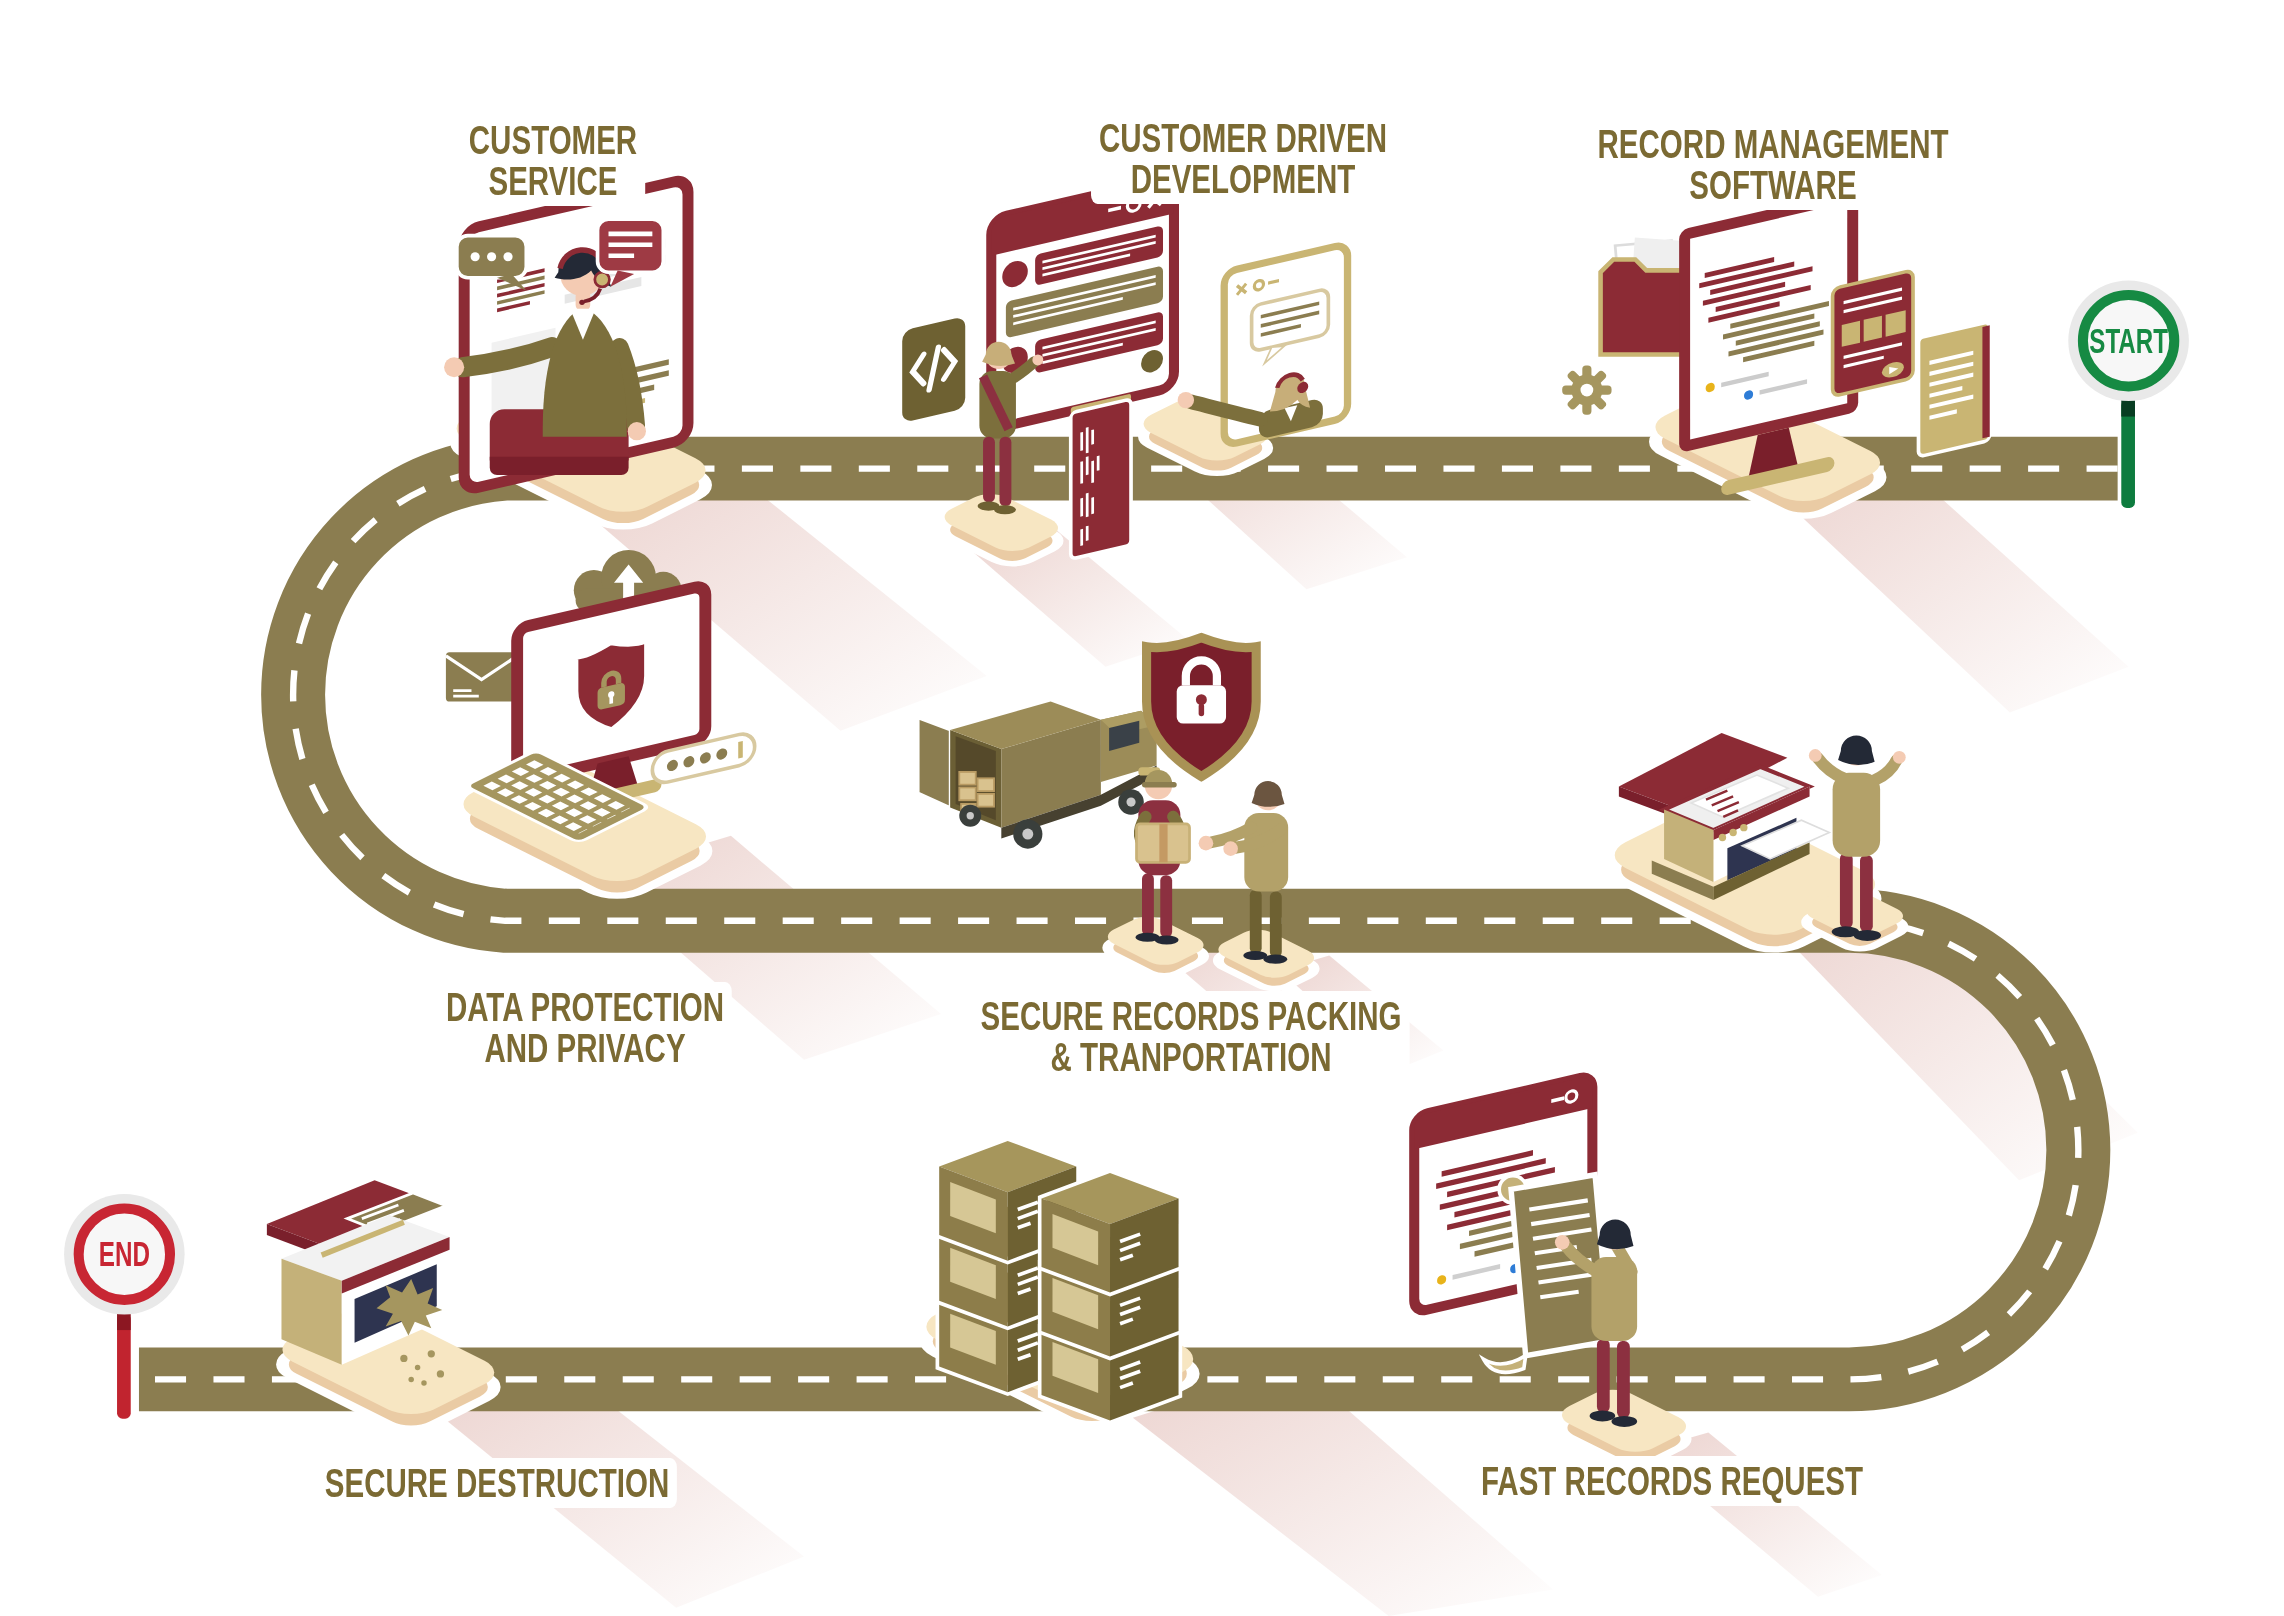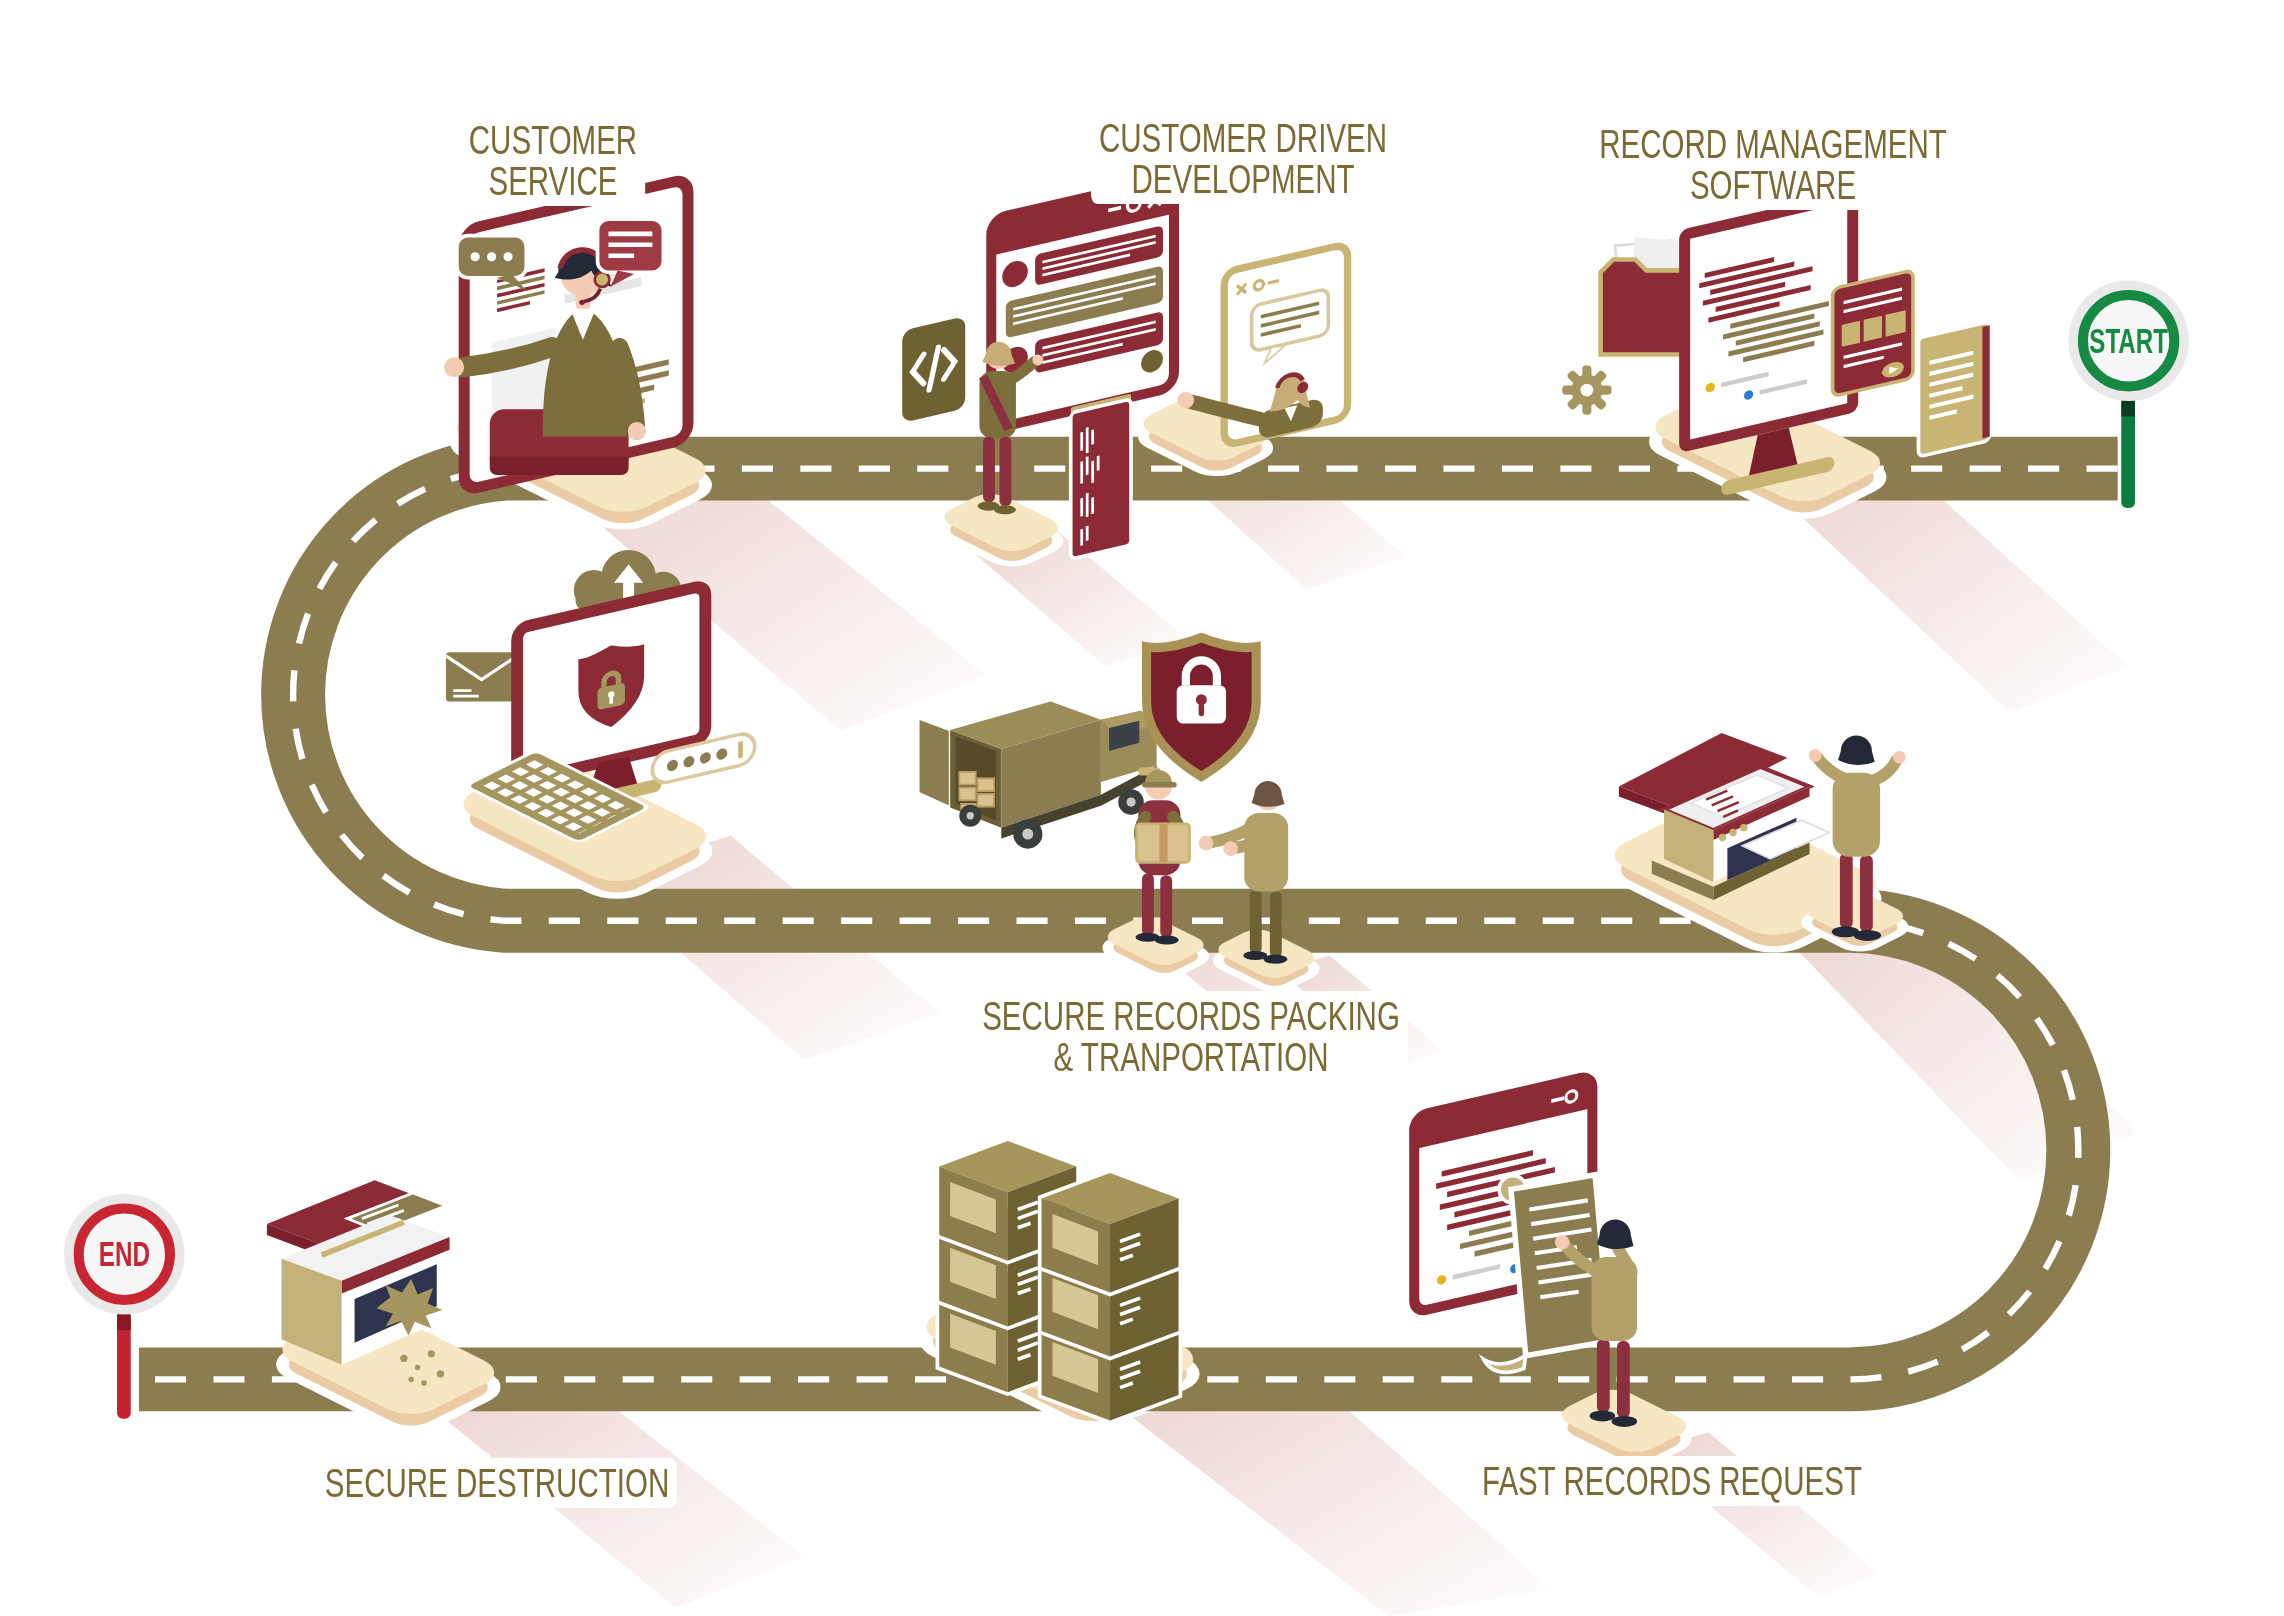--- a/index.html
+++ b/index.html
@@ -1,18 +1,18 @@
 <!DOCTYPE html>
 <html style="font-size:14.6px"><head>
 <meta charset="utf-8">
 <style>
   html,body{margin:0;padding:0;background:#ffffff;font-family:"Liberation Sans",sans-serif;}
   .canvas{position:relative;width:2284px;height:1616px;background:#ffffff;overflow:hidden;}
   svg.scene{position:absolute;left:0;top:0;}
-  .stage-label{position:absolute;transform:translateX(-50%);color:#7B6A33;font-weight:400;
+  .stage-label{position:absolute;transform:translateX(-50%);color:#7B6A33;font-weight:700;
     font-size:41px;line-height:1.0;text-align:center;z-index:5;}
   .label-inner{display:inline-block;transform:scaleX(0.72);white-space:pre-line;
     background:#ffffff;padding:4.6px 11px;border-radius:9.1px;letter-spacing:0px;}
   svg text.sign-text{font-family:"Liberation Sans",sans-serif;font-weight:700;}
   .mar{fill:#8C2B35}.dmar{fill:#7A1F2B}.oli{fill:#8B7D50}.doli{fill:#6E6132}.kha{fill:#A5965F}
   .tan{fill:#C4B179}.gold{fill:#C9B573}.cream{fill:#F7E6C2}.cedge{fill:#EACBA4}.wht{fill:#fff}
   .skin{fill:#F4CBB3}.hair{fill:#232936}.navy{fill:#2E3450}
 </style>
 </head>
 <body>
@@ -515,19 +515,21 @@
     <text class="sign-text" x="136" y="1386" font-size="38" fill="#C82633" text-anchor="middle" textLength="56" lengthAdjust="spacingAndGlyphs">END</text>
   </g>
 </svg>
 
 <div class="stage-label" style="left:553px;top:115px"><span class="label-inner">CUSTOMER
 SERVICE</span></div>
 <div class="stage-label" style="left:1243px;top:113px"><span class="label-inner">CUSTOMER DRIVEN
 DEVELOPMENT</span></div>
 <div class="stage-label" style="left:1773px;top:119px"><span class="label-inner">RECORD MANAGEMENT
 SOFTWARE</span></div>
+<div class="stage-label" style="left:585px;top:982px"><span class="label-inner">DATA PROTECTION
+AND PRIVACY</span></div>
 <div class="stage-label" style="left:1191px;top:991px"><span class="label-inner">SECURE RECORDS PACKING
 &amp; TRANPORTATION</span></div>
 <div class="stage-label" style="left:497px;top:1458px"><span class="label-inner">SECURE DESTRUCTION</span></div>
 <div class="stage-label" style="left:1672px;top:1456px"><span class="label-inner">FAST RECORDS REQUEST</span></div>
 
 </div>
 
 
 </body></html>

